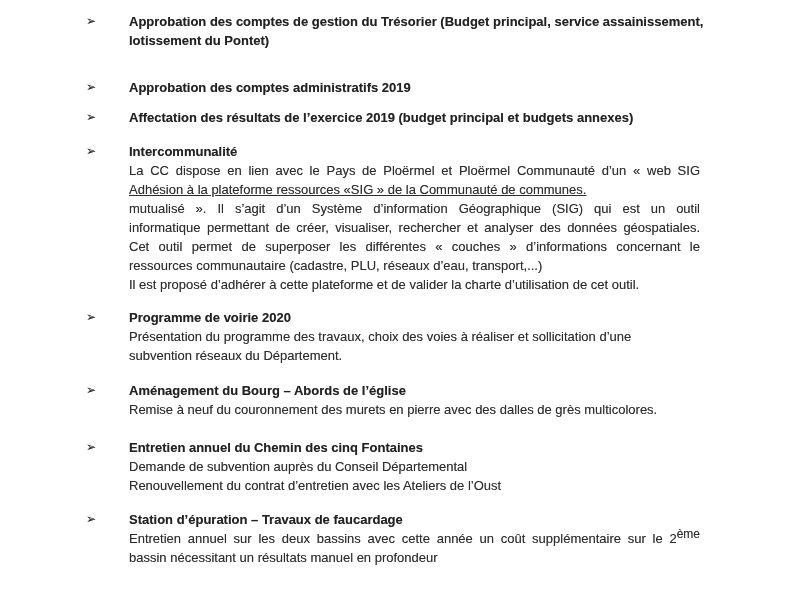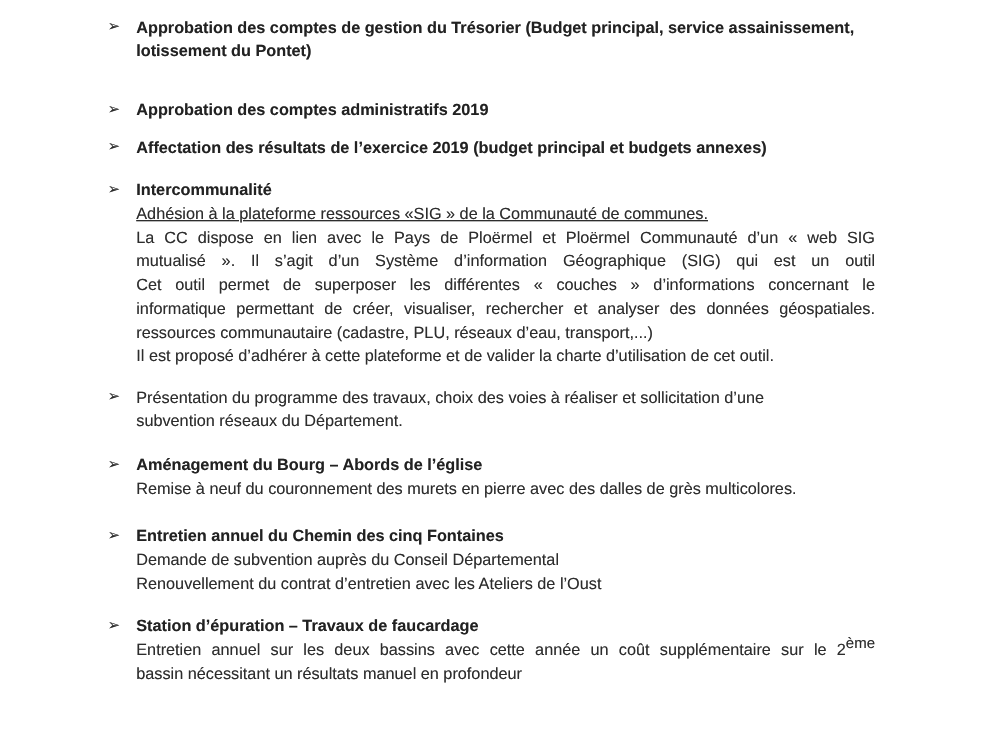--- a/index.html
+++ b/index.html
@@ -36,20 +36,21 @@
   .bullet {
     flex: 0 0 23px;
     font-size: 12px;
     color: #2b2b2b;
     line-height: 19px;
   }
   .content {
     flex: 1 1 auto;
     min-width: 0;
     max-width: 591px;
+    margin-left: 20px;
   }
   .title {
     font-weight: bold;
     color: #222222;
     white-space: nowrap;
   }
   .line {
     white-space: nowrap;
   }
   .just {
@@ -89,33 +90,34 @@
     <span class="bullet">➢</span>
     <div class="content">
       <div class="title">Affectation des résultats de l’exercice 2019 (budget principal et budgets annexes)</div>
     </div>
   </div>
 
   <div class="section m4">
     <span class="bullet">➢</span>
     <div class="content">
       <div class="title">Intercommunalité</div>
+      <div class="line just">La CC dispose en lien avec le Pays de Ploërmel et Ploërmel Communauté d’un « web SIG</div>
       <div class="line underline">Adhésion à la plateforme ressources «SIG » de la Communauté de communes.</div>
-      <div class="line just">La CC dispose en lien avec le Pays de Ploërmel et Ploërmel Communauté d’un « web SIG</div>
       <div class="line just">mutualisé ». Il s’agit d’un Système d’information Géographique (SIG) qui est un outil</div>
+      <div class="line just">informatique permettant de créer, visualiser, rechercher et analyser des données géospatiales.</div>
       <div class="line just">Cet outil permet de superposer les différentes « couches » d’informations concernant le</div>
-      <div class="line just">informatique permettant de créer, visualiser, rechercher et analyser des données géospatiales.</div>
       <div class="line">ressources communautaire (cadastre, PLU, réseaux d’eau, transport,...)</div>
       <div class="line">Il est proposé d’adhérer à cette plateforme et de valider la charte d’utilisation de cet outil.</div>
     </div>
   </div>
 
   <div class="section m5">
     <span class="bullet">➢</span>
     <div class="content">
+      <div class="title">Programme de voirie 2020</div>
       <div class="line">Présentation du programme des travaux, choix des voies à réaliser et sollicitation d’une</div>
       <div class="line">subvention réseaux du Département.</div>
     </div>
   </div>
 
   <div class="section m6">
     <span class="bullet">➢</span>
     <div class="content">
       <div class="title">Aménagement du Bourg – Abords de l’église</div>
       <div class="line">Remise à neuf du couronnement des murets en pierre avec des dalles de grès multicolores.</div>

